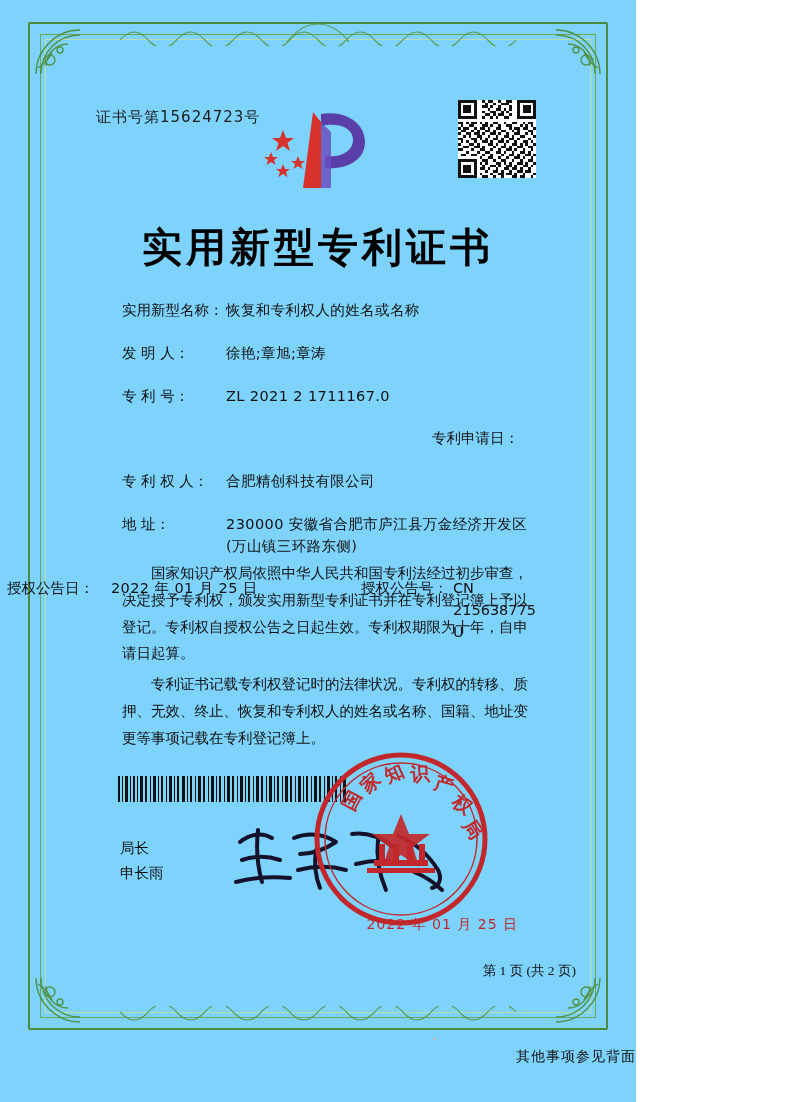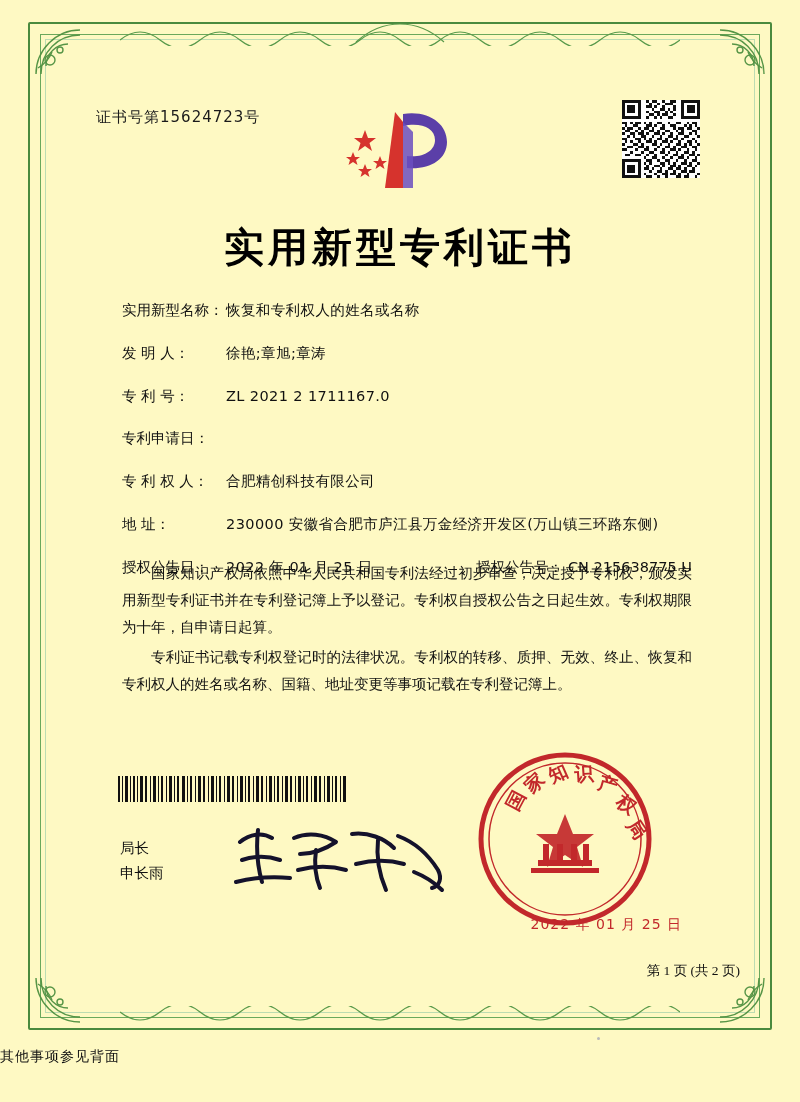--- a/index.html
+++ b/index.html
@@ -5,23 +5,23 @@
   html, body {
     margin: 0;
     padding: 0;
     background: #ffffff;
   }
   body {
     font-family: "DejaVu Sans", "Liberation Sans", sans-serif;
   }
   .page {
     position: relative;
-    width: 800px;
+    width: 636px;
     height: 1102px;
-    background: #fef9c3;
+    background: #7dd3fc;
     overflow: hidden;
   }
   
   .border-outer {
     position: absolute;
     left: 28px; top: 22px; right: 28px; bottom: 72px;
     border: 2px solid #4a8a3e;
     border-radius: 2px;
   }
   .border-inner {
@@ -108,20 +108,21 @@
     left: 62px;
     right: 40px;
     font-size: 14.5px;
     color: #111;
     line-height: 1.5;
   }
   .field-row {
     display: flex;
     align-items: flex-start;
     margin-bottom: 21px;
+    justify-content: flex-end;
   }
   .field-label {
     width: 104px;
     flex: 0 0 104px;
     letter-spacing: 0px;
     white-space: pre;
   }
   .field-value {
     flex: 1;
     letter-spacing: .4px;
@@ -204,21 +205,21 @@
     text-align: right;
     font-size: 13.5px;
     color: #111;
     font-family: Liberation Serif, serif;
   }
 
   .footer-note {
     position: absolute;
     left: 0; right: 0;
     bottom: 36px;
-    text-align: left;
+    text-align: right;
     font-size: 14px;
     color: #111;
     letter-spacing: 1px;
   }
   .page-dot {
     position: absolute;
     right: 200px;
     bottom: 62px;
     width: 3px; height: 3px;
     background: #b9b9b9;

